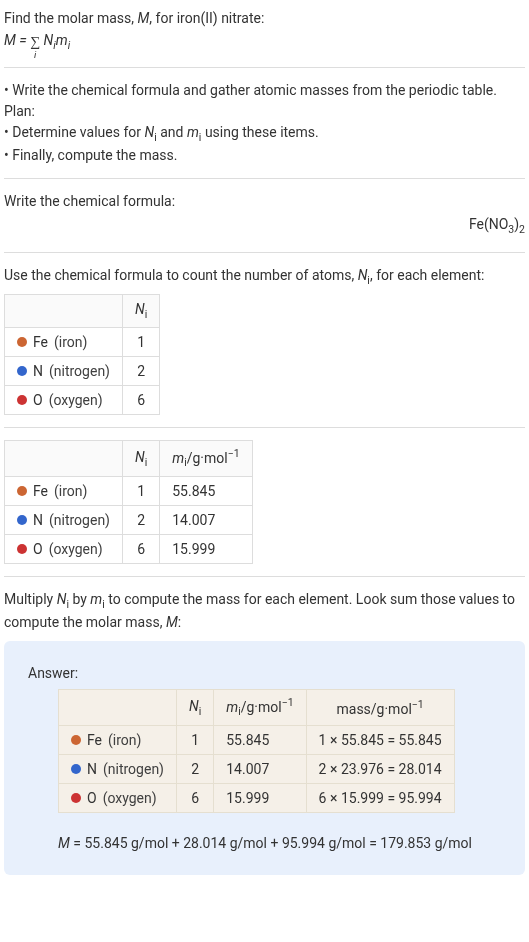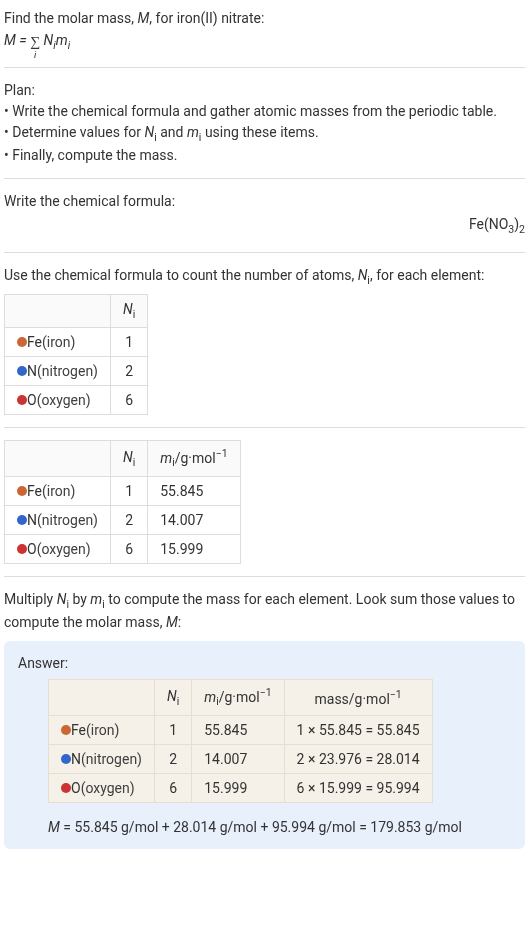--- a/index.html
+++ b/index.html
@@ -50,57 +50,58 @@
       padding: 6px 12px;
       text-align: left;
       font-weight: normal;
     }
     th {
       background: #fafafa;
     }
     .element-cell {
       display: flex;
       align-items: center;
+      gap: 6px;
     }
     .dot {
       width: 10px;
       height: 10px;
       border-radius: 50%;
       display: inline-block;
       flex-shrink: 0;
     }
     .dot-fe { background: #cc6633; }
     .dot-n { background: #3366cc; }
     .dot-o { background: #cc3333; }
     .muted {
       color: #404040;
     }
     .center { text-align: center; }
     .answer-box {
       background: #e8f0fc;
       border-radius: 6px;
-      padding: 14px;
+      padding: 24px;
       margin-top: 8px;
     }
     .answer-label {
       margin-bottom: 8px;
     }
     .answer-box table {
       margin-left: 30px;
       background: #fff;
     }
     .answer-box th, .answer-box td {
       background: #f5f0e8;
       border: 1px solid #e5dfd0;
     }
     .answer-box th {
       background: #f5f0e8;
     }
     .final-line {
-      margin-top: 16px;
+      margin-top: 22px;
       margin-left: 30px;
       font-style: italic;
     }
     .italic-var {
       font-style: italic;
     }
     .sigma {
       font-family: serif;
     }
   </style>
@@ -112,22 +113,22 @@
     <span>Find the molar mass, </span><span class="italic-var">M</span><span>, for iron(II) nitrate:</span>
   </div>
   <div class="formula">
     <span>M</span><span> = </span><span style="display:inline-block;position:relative;vertical-align:middle;"><span class="sigma">∑</span><span style="position:absolute;left:50%;transform:translateX(-50%);bottom:-10px;font-size:0.7em;">i</span></span><span> N</span><sub>i</sub><span>m</span><sub>i</sub>
   </div>
 </div>
 
 <div class="divider"></div>
 
 <div class="section">
+  <div class="text-line">• Write the chemical formula and gather atomic masses from the periodic table.</div>
   <div class="text-line">Plan:</div>
-  <div class="text-line">• Write the chemical formula and gather atomic masses from the periodic table.</div>
   <div class="text-line">
     <span>• Determine values for </span><span class="italic-var">N</span><sub>i</sub><span> and </span><span class="italic-var">m</span><sub>i</sub><span> using these items.</span>
   </div>
   <div class="text-line">• Finally, compute the mass.</div>
 </div>
 
 <div class="divider"></div>
 
 <div class="section">
   <div class="text-line">Write the chemical formula:</div>

